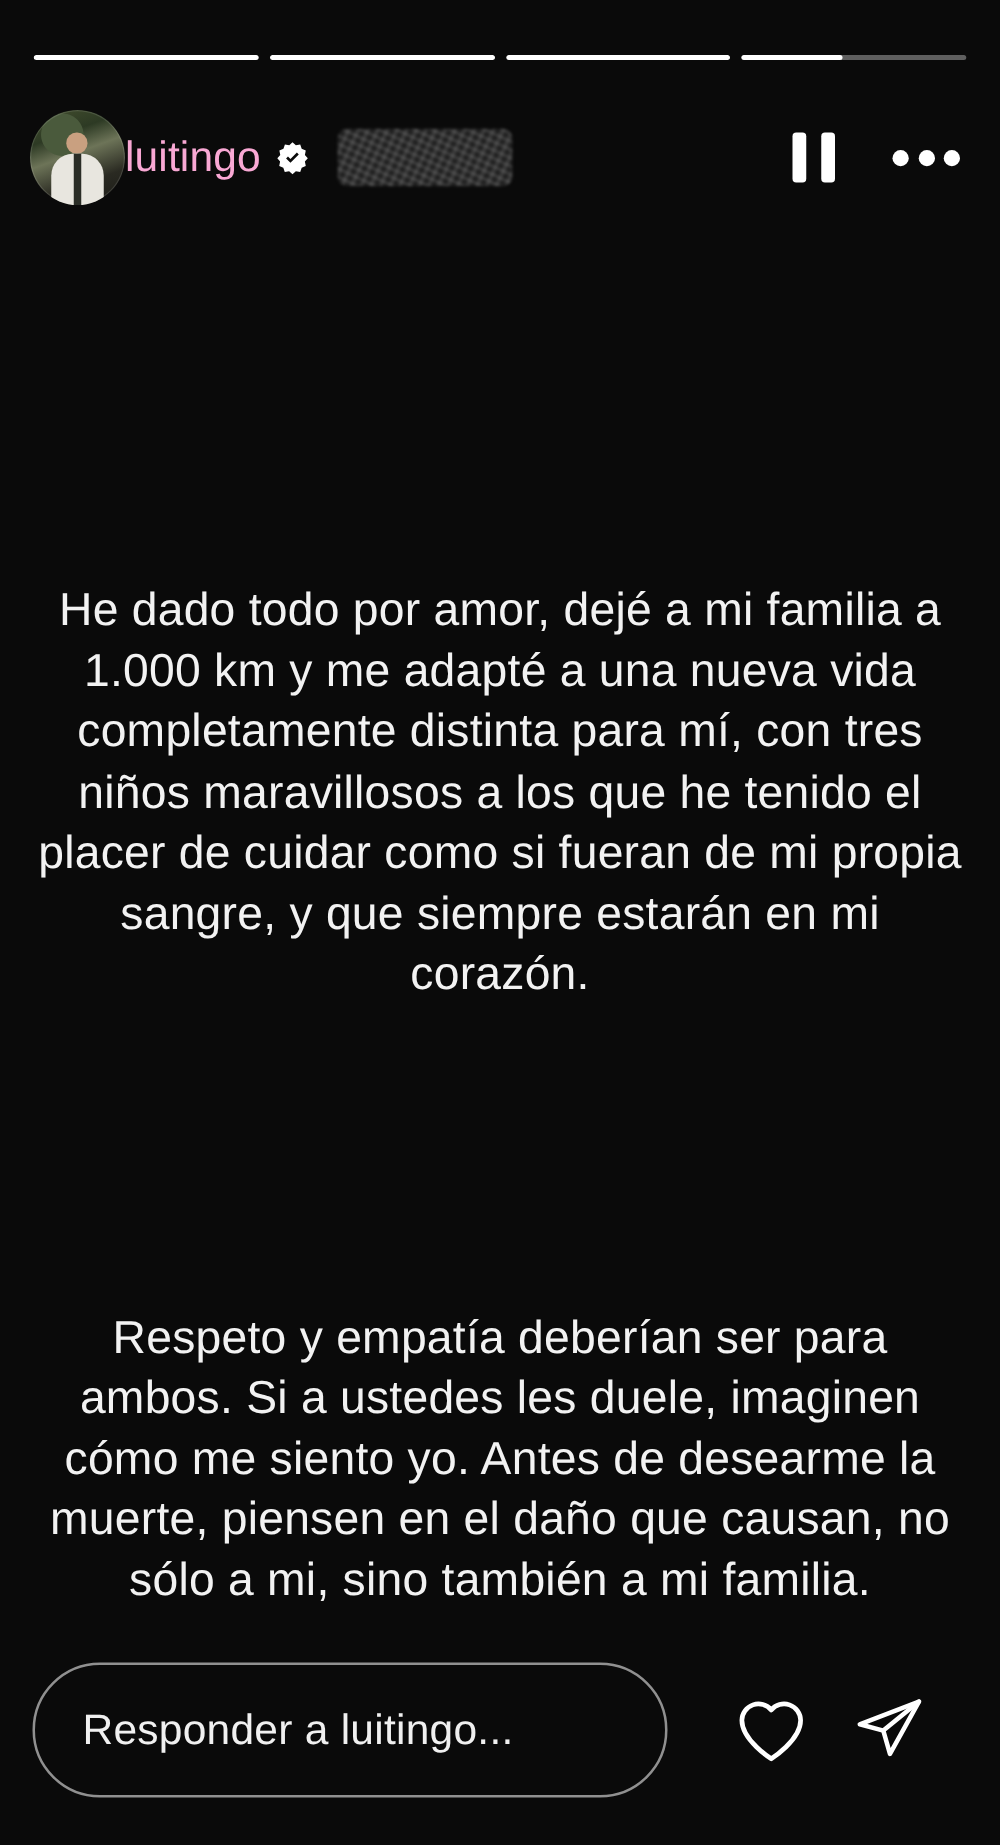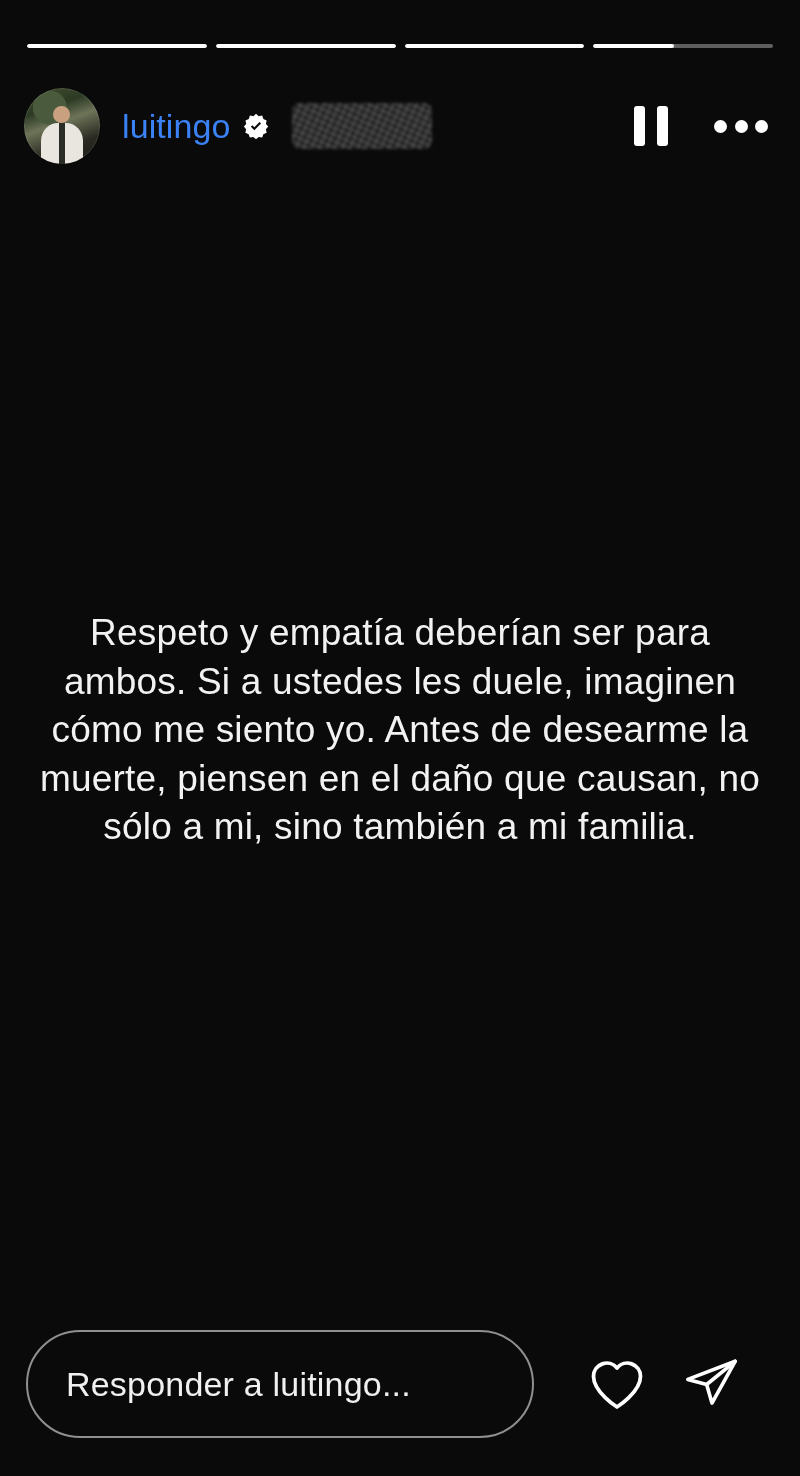--- a/index.html
+++ b/index.html
@@ -95,22 +95,21 @@
     content: "";
     position: absolute;
     left: 42%;
     top: 0;
     width: 16%;
     height: 100%;
     background: #2a2d26;
   }
 
   .username {
-    margin-left: 22px;
-    color: #3b82f6;
+    color: #f9a8d4;
     font-size: 34px;
     letter-spacing: 0.1px;
     white-space: nowrap;
   }
   .verified {
     margin-left: 11px;
     width: 28px;
     height: 28px;
     flex: 0 0 auto;
     display: inline-block;
@@ -263,20 +262,21 @@
     </div>
     <div class="more-btn">
       <span></span>
         <span></span>
         <span></span>
     </div>
   </div>
 
   <div class="story-text">
     <div class="gap"></div>
+    <p class="para">He dado todo por amor, dejé a mi familia a 1.000 km y me adapté a una nueva vida completamente distinta para mí, con tres niños maravillosos a los que he tenido el placer de cuidar como si fueran de mi propia sangre, y que siempre estarán en mi corazón.</p>
     <div class="gap"></div>
     <p class="para">Respeto y empatía deberían ser para ambos. Si a ustedes les duele, imaginen cómo me siento yo. Antes de desearme la muerte, piensen en el daño que causan, no sólo a mi, sino también a mi familia.</p>
     
     
   </div>
 
   <div class="bottom-bar">
     <div class="reply-box">
       <span class="reply-placeholder">Responder a luitingo...</span>
     </div>

